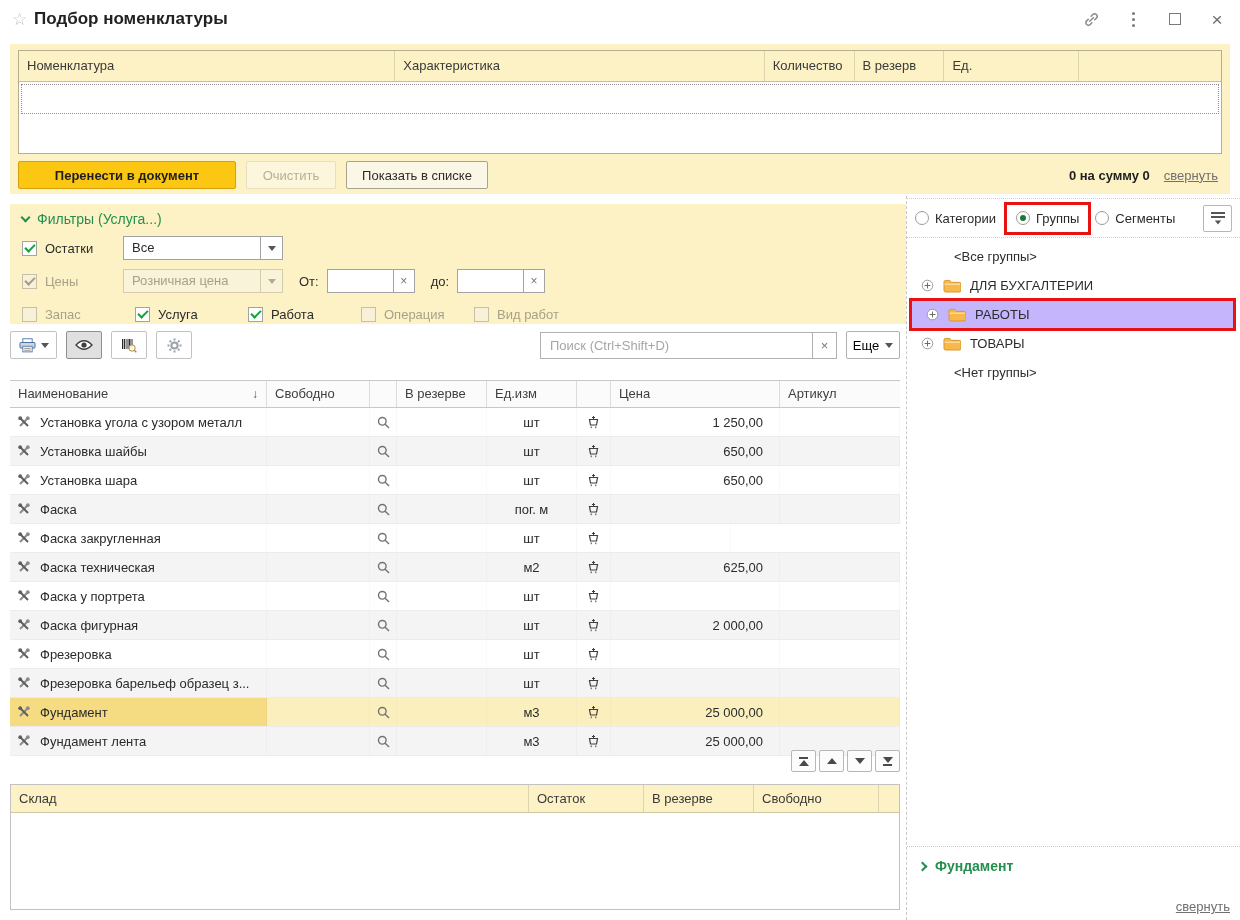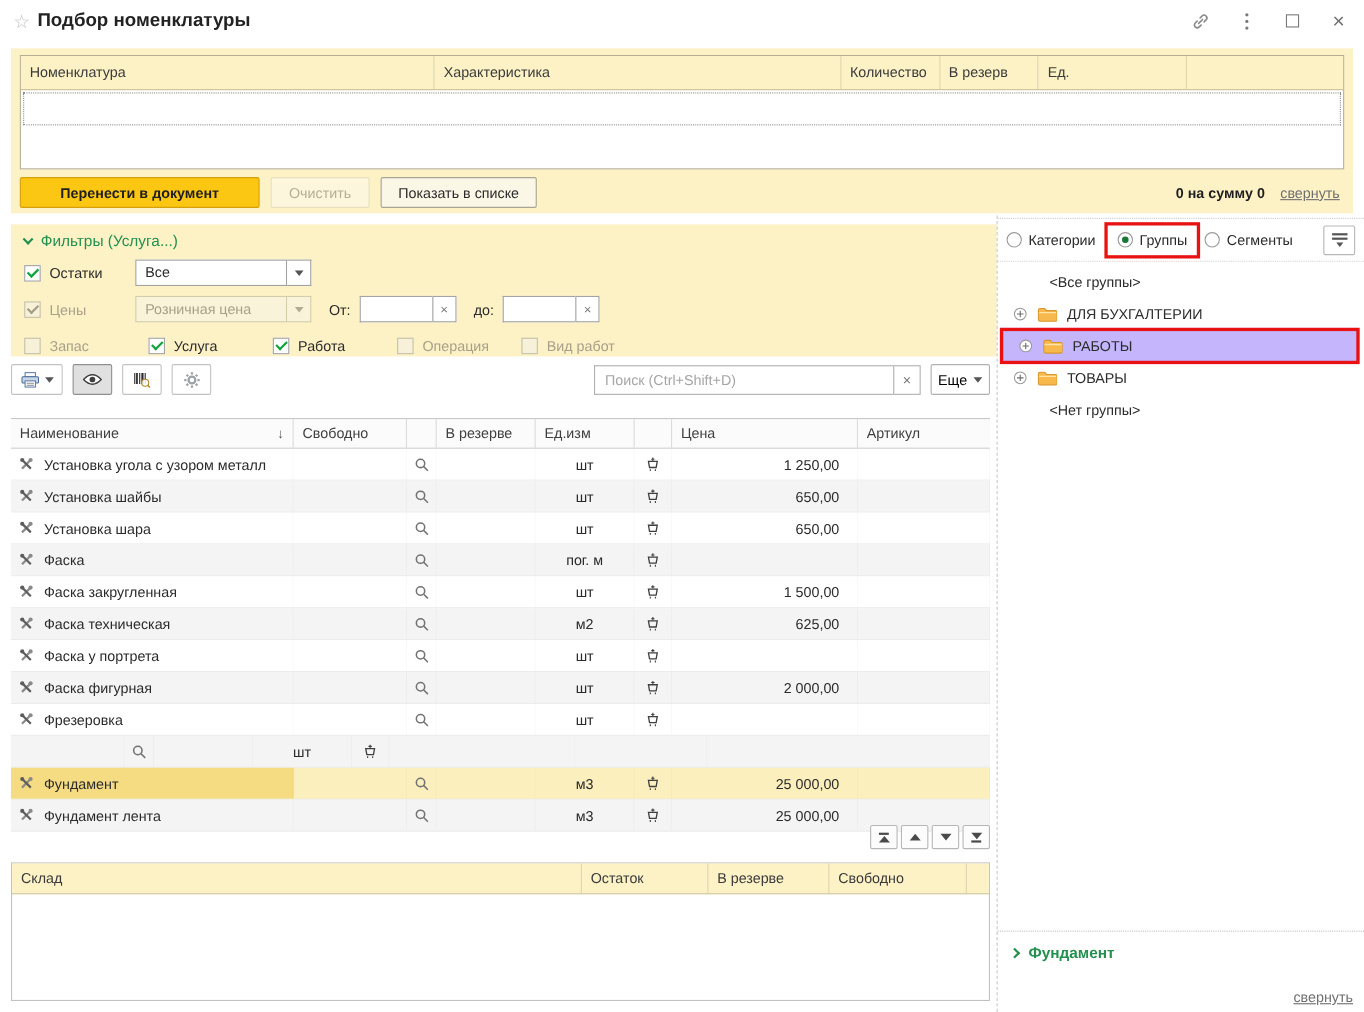--- a/index.html
+++ b/index.html
@@ -467,21 +467,20 @@
           <div class="cell c-unit" style="width: 90px;">шт</div>
           <div class="cell c-ico" style="width: 34px;">
             <svg width="13" height="14" viewBox="0 0 13 14">
               <path d="M2.5 4.5 h8 l-1 5.5 h-6 z" fill="none" stroke="#3f3f3f" stroke-width="1.2"></path>
               <line x1="6.5" y1="1" x2="6.5" y2="4" stroke="#3f3f3f"></line>
               <line x1="5" y1="2.5" x2="8" y2="2.5" stroke="#3f3f3f"></line>
               <line x1="4.2" y1="11.5" x2="4.2" y2="13.2" stroke="#3f3f3f"></line>
               <line x1="8.8" y1="11.5" x2="8.8" y2="13.2" stroke="#3f3f3f"></line>
             </svg>
           </div>
-          <div class="cell c-price" style="width: 169px;">1 500,00</div>
           <div class="cell" style="width: 120px;"></div>
         </div>
         <div class="lrow alt">
           <div class="cell c-name" style="width: 257px;">
             <svg width="14" height="14" viewBox="0 0 14 14">
               <path d="M3 11 L11 3" stroke="#8a8a8a" stroke-width="2"></path>
               <path d="M3 3 L11 11" stroke="#5d5d5d" stroke-width="2"></path>
               <circle cx="3.2" cy="3.2" r="1.9" fill="#5d5d5d"></circle>
               <circle cx="10.8" cy="3.2" r="1.9" fill="#8a8a8a"></circle>
             </svg>
@@ -595,20 +594,29 @@
               <line x1="6.5" y1="1" x2="6.5" y2="4" stroke="#3f3f3f"></line>
               <line x1="5" y1="2.5" x2="8" y2="2.5" stroke="#3f3f3f"></line>
               <line x1="4.2" y1="11.5" x2="4.2" y2="13.2" stroke="#3f3f3f"></line>
               <line x1="8.8" y1="11.5" x2="8.8" y2="13.2" stroke="#3f3f3f"></line>
             </svg>
           </div>
           <div class="cell c-price" style="width: 169px;"></div>
           <div class="cell" style="width: 120px;"></div>
         </div>
         <div class="lrow alt">
+          <div class="cell c-name" style="width: 257px;">
+            <svg width="14" height="14" viewBox="0 0 14 14">
+              <path d="M3 11 L11 3" stroke="#8a8a8a" stroke-width="2"></path>
+              <path d="M3 3 L11 11" stroke="#5d5d5d" stroke-width="2"></path>
+              <circle cx="3.2" cy="3.2" r="1.9" fill="#5d5d5d"></circle>
+              <circle cx="10.8" cy="3.2" r="1.9" fill="#8a8a8a"></circle>
+            </svg>
+            <span>Фрезеровка барельеф образец з...</span>
+          </div>
           <div class="cell" style="width: 103px;"></div>
           <div class="cell c-ico" style="width: 27px;">
             <svg width="13" height="13" viewBox="0 0 13 13">
               <circle cx="5.3" cy="5.3" r="3.8" fill="none" stroke="#737373" stroke-width="1.4"></circle>
               <line x1="8.2" y1="8.2" x2="12" y2="12" stroke="#737373" stroke-width="1.4"></line>
             </svg>
           </div>
           <div class="cell" style="width: 90px;"></div>
           <div class="cell c-unit" style="width: 90px;">шт</div>
           <div class="cell c-ico" style="width: 34px;">

